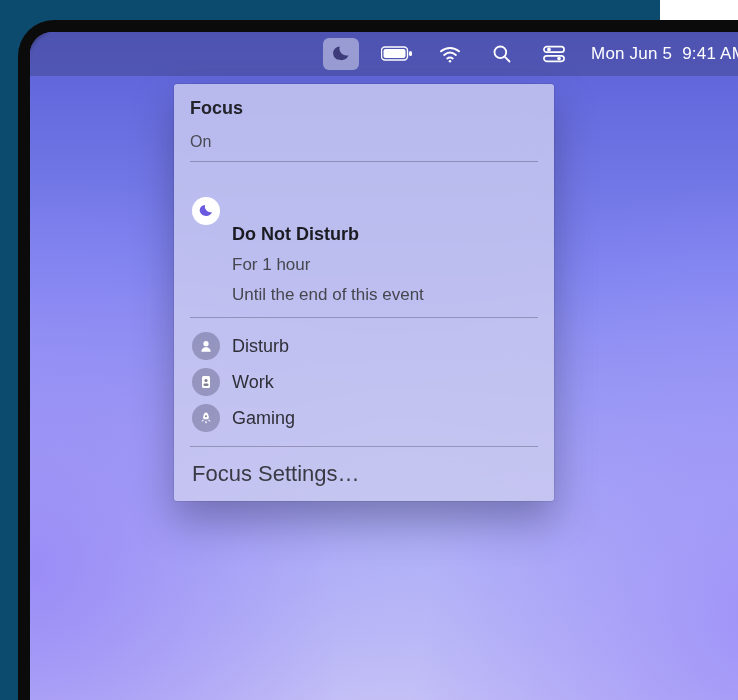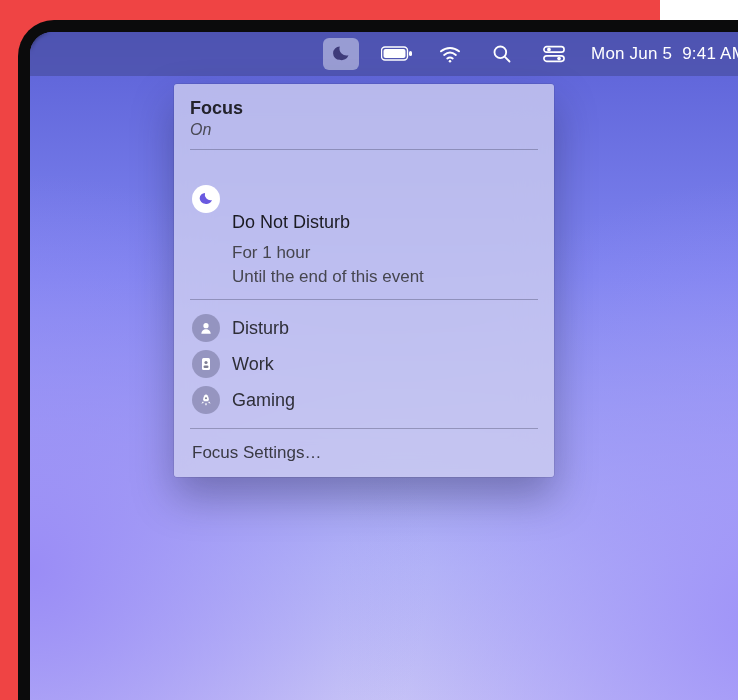--- a/index.html
+++ b/index.html
@@ -2,21 +2,21 @@
 <html><head>
   <meta charset="utf-8">
   <style>
     * { margin: 0; padding: 0; box-sizing: border-box; font-family: -apple-system, "SF Pro Text", "Helvetica Neue", Arial, sans-serif; }
     html, body { width: 738px; height: 700px; overflow: hidden; }
 
     .stage {
       position: relative;
       width: 660px;
       height: 700px;
-      background: #ef4444;
+      background: #0c4a6e;
     }
 
     
     .bezel {
       position: absolute;
       left: 18px;
       top: 20px;
       width: 760px;           
       height: 1000px;
       background: #0b0b0c;
@@ -88,65 +88,64 @@
       margin: 10px 0;
     }
     .pop-title {
       font-size: 18px;
       font-weight: 700;
       color: #23232b;
     }
     .pop-status {
       font-size: 16px;
       color: #4a4a55;
-      margin-top: 2px;
-      font-style: italic;
+      margin-top: 14px;
     }
 
     .row {
       display: flex;
       align-items: center;
       gap: 12px;
       padding: 4px 2px;
     }
     .row .label {
       font-size: 18px;
       color: #2f2f38;
     }
     .row.active .label {
-      font-weight: 400;
+      font-weight: 700;
       color: #1b1b22;
       margin-top: 48px;
     }
     .icon-pill {
       width: 28px; height: 28px;
       border-radius: 50%;
       display: flex; align-items: center; justify-content: center;
       flex-shrink: 0;
     }
     .icon-pill.dim { background: rgba(70, 70, 100, 0.35); }
     .icon-pill.lit { background: #ffffff; }
     .icon-pill.lit svg { color: #6a5ae0; }
     .icon-pill.dim svg { color: #ffffff; }
 
     .sub-options {
       padding-left: 42px;
       display: flex;
       flex-direction: column;
-      gap: 0;
+      gap: 6px;
       margin-top: 4px;
     }
     .sub-options .opt {
       font-size: 17px;
       color: #46464f;
       padding: 2px 0;
     }
 
     .settings-link {
-      font-size: 17px;
+      font-size: 22px;
       color: #3a3a44;
       padding: 4px 2px 2px;
     }
   </style>
 </head>
 <body>
 
 <div class="stage">
   <div class="bezel">
     <div class="screen">

